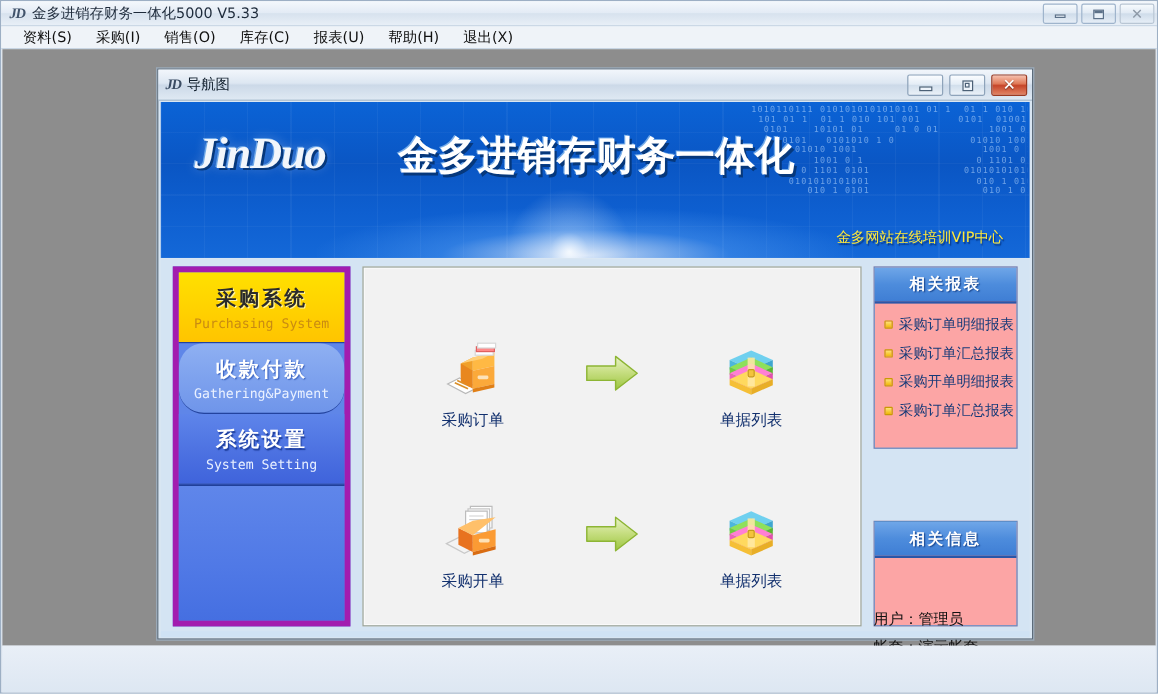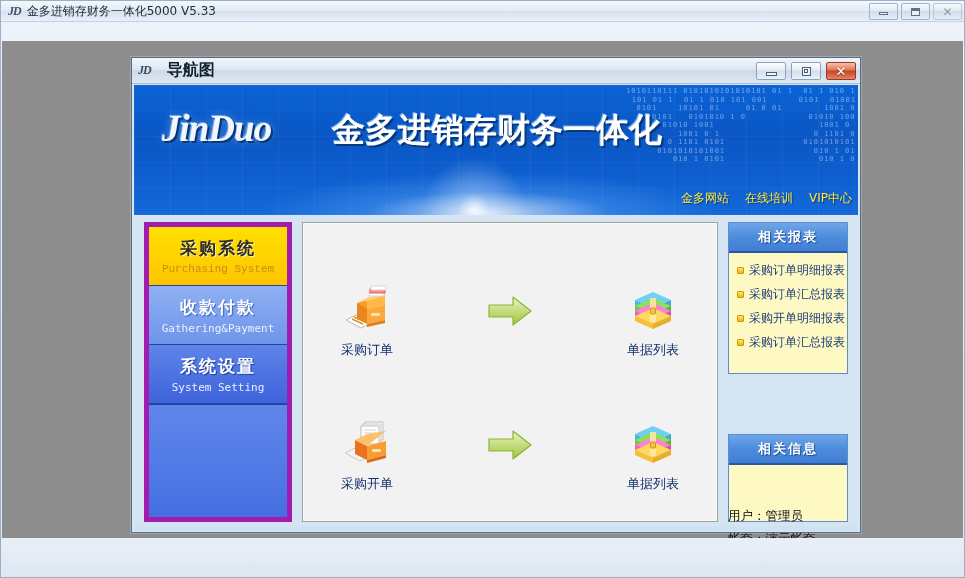--- a/index.html
+++ b/index.html
@@ -74,21 +74,21 @@
     background:linear-gradient(180deg,#f2f6fb 0%,#dde7f2 45%,#ccd9e8 52%,#dfe9f3 100%);
     border-bottom:1px solid #a9bbcd;
     display:flex; align-items:center;
   }
   #nav-titlebar .jd-logo{
     font-family:"Liberation Serif","DejaVu Serif",serif;
     font-style:italic; font-weight:bold; font-size:12px;
     color:#3a4c63; margin-left:6px; letter-spacing:-1px;
   }
   #nav-titlebar .nav-title{
-    font-size:16px; font-weight:bold; color:#12202e; margin-left:16px;
+    font-size:12px; font-weight:normal; color:#12202e; margin-left:5px;
     font-family:"DejaVu Sans","Liberation Sans",sans-serif;
   }
   #nav-winbtns{ position:absolute; right:4px; top:4px; display:flex; gap:5px;}
   .nbtn{
     width:30px; height:18px; border:1px solid #8ea3ba; border-radius:2px;
     background:linear-gradient(180deg,#fbfdff 0%,#e4edf6 45%,#d2dfec 51%,#eaf1f8 100%);
     display:flex; align-items:center; justify-content:center;
   }
   .nbtn .glyph-min{ width:11px;height:4px;border:1px solid #4b6076;background:#eef4fa;margin-top:5px;}
   .nbtn .glyph-max{ width:9px;height:9px;border:1px solid #4b6076;background:#eef4fa;
@@ -126,22 +126,22 @@
     text-shadow:2px 2px 0 #06387c, -1px -1px 0 #6fa8e8, 0 0 10px rgba(255,255,255,.35);
   }
   #banner-title{
     position:absolute; left:198px; top:23px;
     font-family:"DejaVu Sans","Liberation Sans",sans-serif;
     font-weight:bold; font-size:33px; color:#ffffff;
     text-shadow:2px 2px 0 #06387c, -1px -1px 0 #74abe8;
     white-space:nowrap;
   }
   #banner-links{
-    position:absolute; right:6px; bottom:8px;
-    display:flex; gap:16px;
+    position:absolute; right:22px; bottom:8px;
+    display:flex; 
   }
   #banner-links a{
     color:#ffe93a; font-size:12px; text-decoration:none;
     font-family:"DejaVu Sans","Liberation Sans",sans-serif;
     text-shadow:1px 1px 1px rgba(0,40,110,.8);
   }
   #binary-deco{
     position:absolute; right:2px; top:2px; width:230px; height:100px;
     color:rgba(190,220,255,.55); font-size:7px; line-height:8.5px;
     font-family:"DejaVu Sans Mono","Liberation Mono",monospace;
@@ -170,64 +170,65 @@
     font-weight:bold; font-size:17px; letter-spacing:2px;
   }
   .side-btn .en{
     font-family:"DejaVu Sans Mono","Liberation Mono",monospace;
     font-size:11px; margin-top:3px; letter-spacing:0px;
   }
   .side-btn.active{
     background:linear-gradient(180deg,#ffe000 0%,#ffd400 45%,#ffc400 100%);
   }
   .side-btn.active .cn{ color:#2b2b2b; text-shadow:1px 1px 0 #fff4a0; }
-  .side-btn.active .en{ color:#c98b12;font-family:Liberation Mono, monospace; }
+  .side-btn.active .en{ color:#c98b12; }
   .side-btn.normal{
     background:linear-gradient(180deg,#5e85ea 0%,#4e73e2 50%,#3f63db 100%);
   }
   .side-btn.normal .cn{ color:#ffffff; text-shadow:1px 1px 1px #1c3c9a; }
   .side-btn.normal .en{ color:#e8f0ff; }
   .side-btn.light{
     background:linear-gradient(180deg,#8fb0f2 0%,#7ea2ee 50%,#6f95ea 100%);
+    border-radius:21px;
   }
   .side-btn.light .cn{ color:#ffffff; text-shadow:1px 1px 1px #3a62c0; }
   .side-btn.light .en{ color:#eaf1ff; }
   .side-filler{
     flex:1; background:linear-gradient(180deg,#5f86ea 0%,#5079e6 60%,#456fe1 100%);
     border-top:1px solid #20409a;
   }
 
   
   #center-panel{
     position:absolute; left:168px; top:6px; width:416px; height:300px;
     background:#f2f2f2; border:1px solid #9aa49a;
     box-shadow:inset 0 0 0 1px #fafafa;
   }
   .flow-row{
     position:absolute; left:0; width:100%; height:100px;
-    display:flex; align-items:center; justify-content:center; gap:59px;
+    display:flex; align-items:center; justify-content:center; gap:32px;
   }
   #flow-row-1{ top:48px; }
   #flow-row-2{ top:182px; }
   .flow-item{
     width:112px; display:flex; flex-direction:column; align-items:center; cursor:pointer;
   }
   .flow-item .label{
     margin-top:7px; font-size:13px; color:#12306e;
     font-family:"DejaVu Sans","Liberation Sans",sans-serif;
   }
   .icon-box{ width:52px; height:50px; position:relative; }
   .arrow-wrap{ width:56px; display:flex; align-items:center; justify-content:center; padding-bottom:20px;}
 
   
   #right-panel{
     position:absolute; left:594px; top:6px; width:120px; height:300px;
   }
   .rp-card{
-    border:1px solid #5d8ec9; background:#fef9c3; position:absolute; left:0; width:120px;
+    border:1px solid #5d8ec9; background:#fca5a5; position:absolute; left:0; width:120px;
   }
   #rp-reports{ top:0; height:152px; }
   #rp-info{ top:212px; height:88px; }
   .rp-head{
     height:30px; display:flex; align-items:center; justify-content:center;
     background:linear-gradient(180deg,#6fa6e8 0%,#4d8cdc 50%,#3f7ed4 100%);
     border-bottom:2px solid #2a56a8;
     color:#ffffff; font-weight:bold; font-size:13px; letter-spacing:2px;
     font-family:"DejaVu Sans","Liberation Sans",sans-serif;
     text-shadow:1px 1px 1px #1d4a93;
@@ -278,20 +279,29 @@
         </div>
       <div class="wbtn">
           <span class="glyph-max">
             <i></i>
           </span>
         </div>
       <div class="wbtn close-dim">✕</div>
     </div>
   </div>
 
+  <div id="app-menubar">
+    <div class="menu-item">资料(S)</div>
+    <div class="menu-item">采购(I)</div>
+    <div class="menu-item">销售(O)</div>
+    <div class="menu-item">库存(C)</div>
+    <div class="menu-item">报表(U)</div>
+    <div class="menu-item">帮助(H)</div>
+    <div class="menu-item">退出(X)</div>
+  </div>
 
   <div id="mdi-client">
 
     <div id="nav-window">
 
       <div id="nav-titlebar">
         <span class="jd-logo">JD</span>
         <span class="nav-title">导航图</span>
         <div id="nav-winbtns">
           <div class="nbtn">

